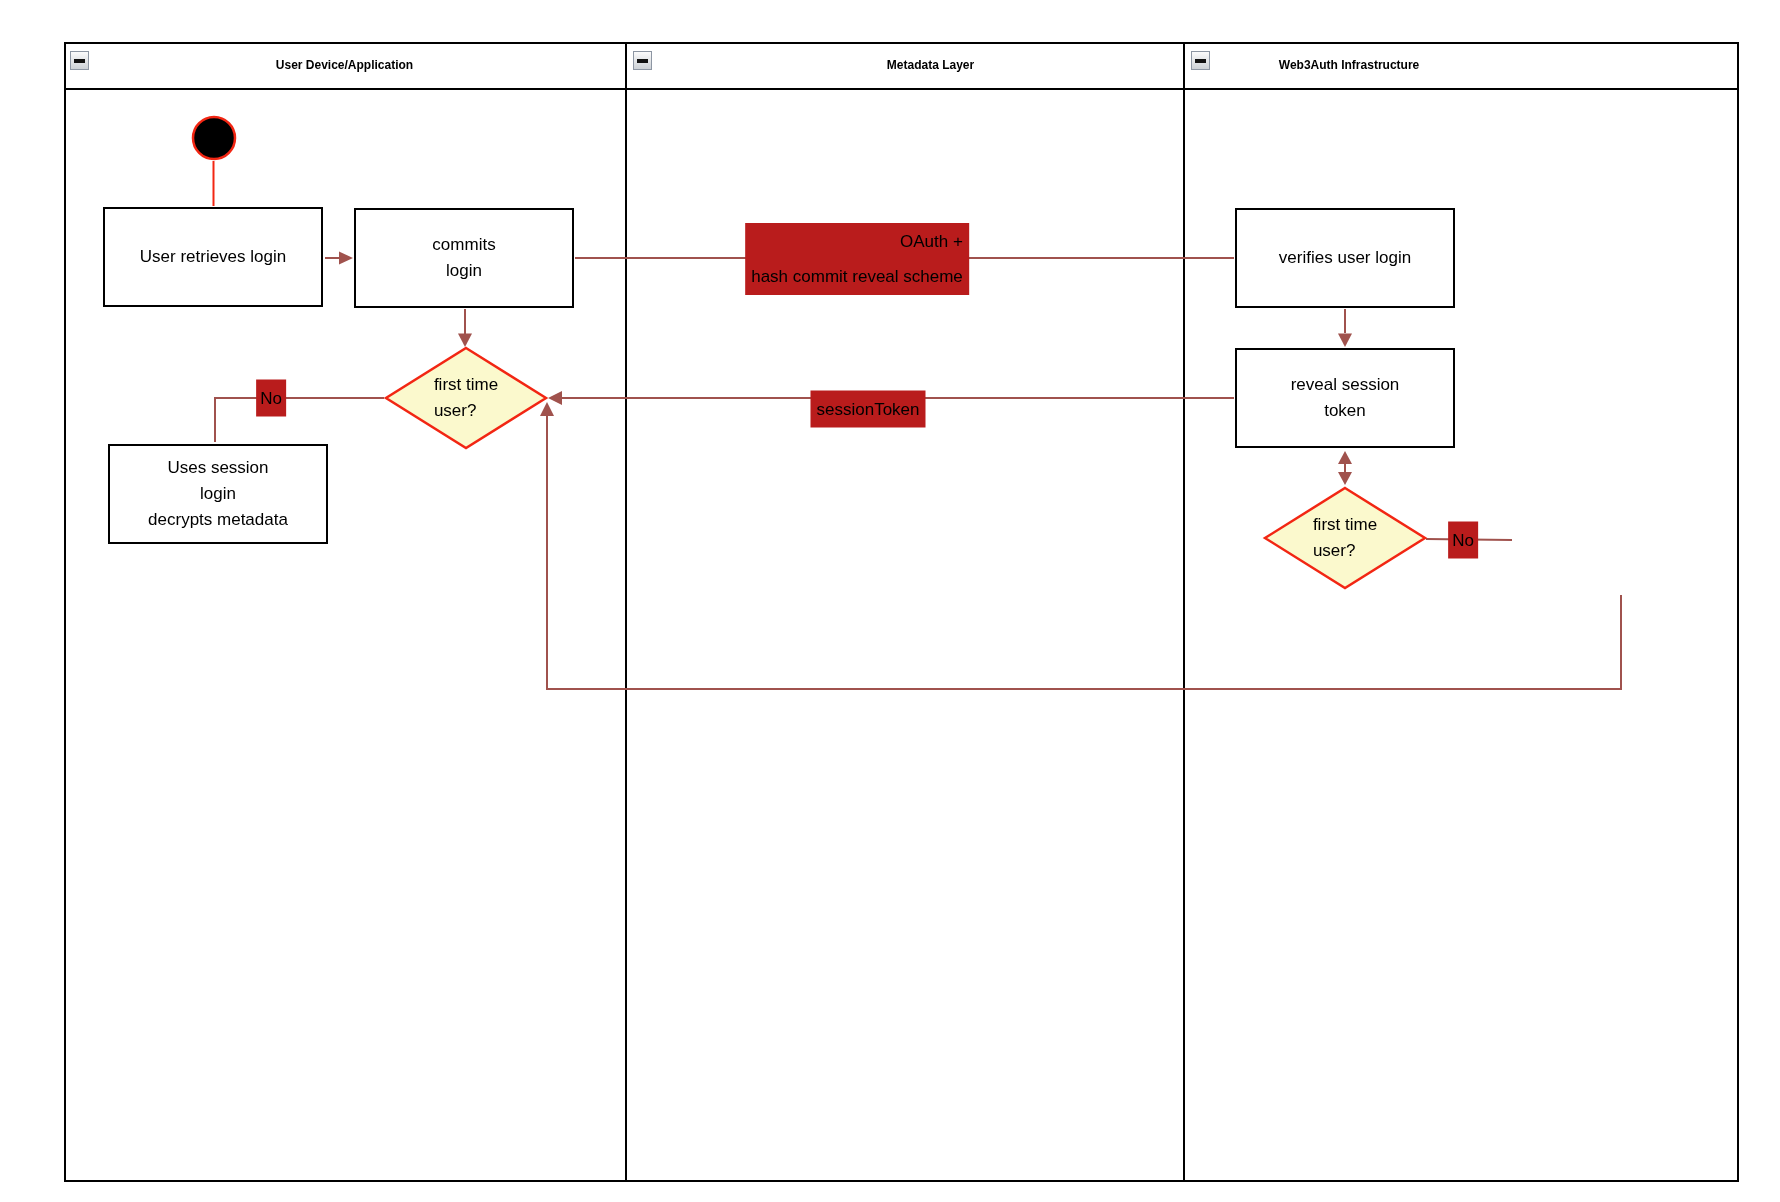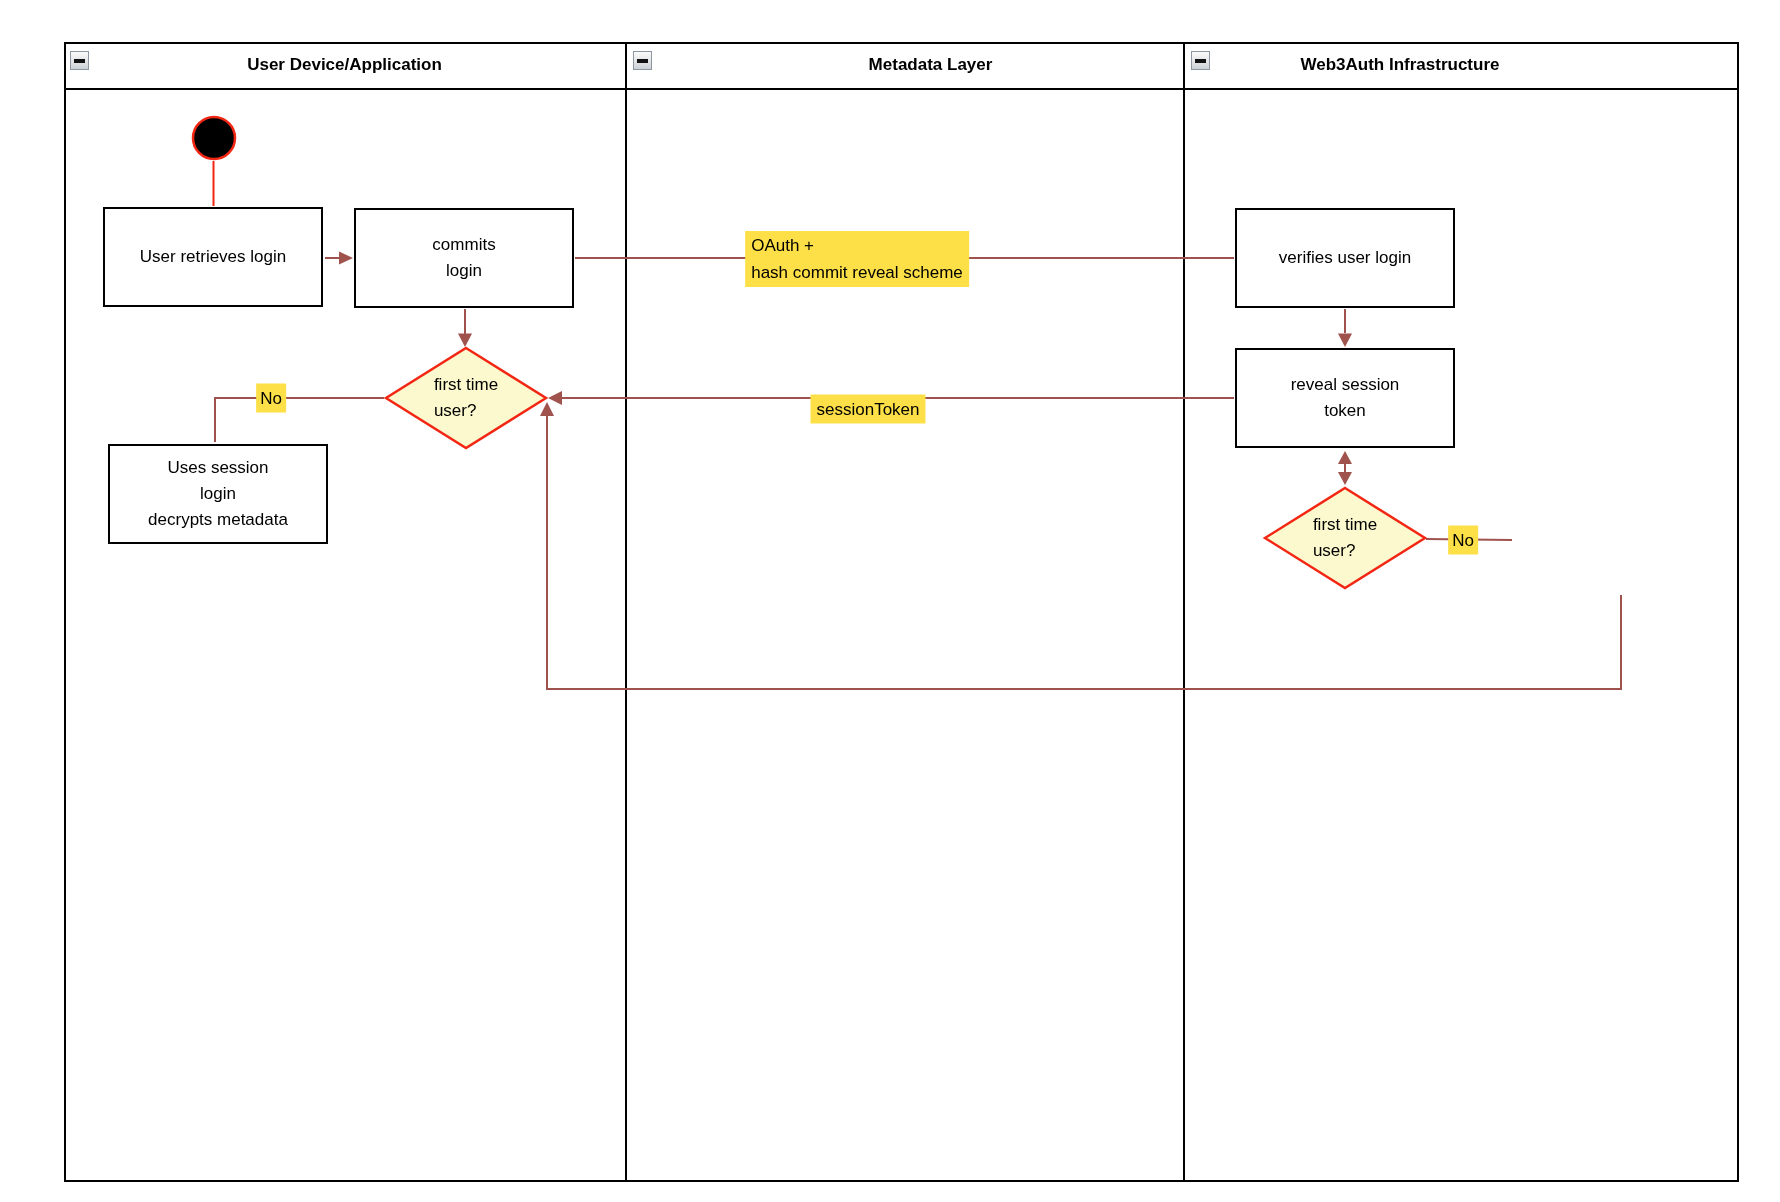--- a/index.html
+++ b/index.html
@@ -17,56 +17,56 @@
   }
   .stage{position:absolute;inset:0}
   
   .frame{position:absolute;left:64px;top:42px;width:1675px;height:1140px;
          border:2px solid var(--frame);z-index:1;background:transparent}
   .header-strip{position:absolute;left:64px;top:42px;width:1675px;height:48px;
          border-bottom:2px solid var(--frame);z-index:1}
   .lane-divider{position:absolute;top:42px;height:1140px;width:0;
          border-left:2px solid var(--frame);z-index:1}
   .lane-title{position:absolute;top:42px;height:46px;display:flex;align-items:center;
-         justify-content:center;font-size:17px;font-weight:bold;z-index:3}
+         justify-content:center;font-size:12px;font-weight:bold;z-index:3}
   .collapse-btn{position:absolute;width:19px;height:19px;z-index:3;
          border:1px solid #8D96A3;background:linear-gradient(#fbfbfb,#cdd1d6);
          display:flex;align-items:center;justify-content:center;cursor:pointer}
   .collapse-btn .bar{width:11px;height:4px;background:#111}
   
   svg.edges{position:absolute;left:0;top:0;z-index:2}
   .edge{stroke:var(--connector);stroke-width:2;fill:none}
   .edge-head{fill:var(--connector);stroke:none}
   .hl{stroke:var(--highlight)}
   .decision{fill:var(--decision-fill);stroke:var(--decision-border);stroke-width:2.5}
   .startnode{fill:#000;stroke:var(--highlight);stroke-width:2.5}
   
   .node{position:absolute;width:220px;height:100px;border:2px solid #000;background:#fff;
         display:flex;align-items:center;justify-content:center;text-align:center;
         font-size:17px;line-height:26px;z-index:3}
   .pre{white-space:pre-line}
   .diamond-label{position:absolute;transform:translate(-50%,-50%);text-align:left;
         font-size:17px;line-height:26px;z-index:3;white-space:pre-line}
-  .edge-label{position:absolute;transform:translate(-50%,-50%);text-align:left;
-        font-size:17px;line-height:27px;background:#fde047;padding:1px 6px;z-index:3;
+  .edge-label{position:absolute;transform:translate(-50%,-50%);text-align:right;
+        font-size:17px;line-height:35px;background:#b91c1c;padding:1px 6px;z-index:3;
         white-space:pre-line}
 </style>
 </head>
 <body>
 
 <div class="stage">
 
   <div class="frame"></div>
   <div class="header-strip"></div>
   <div class="lane-divider" style="left:625px"></div>
   <div class="lane-divider" style="left:1183px"></div>
 
   <div class="lane-title" style="left:64px;width:561px">User Device/Application</div>
   <div class="lane-title" style="left:625px;width:611px">Metadata Layer</div>
-  <div class="lane-title" style="left:1174px;width:452px">Web3Auth Infrastructure</div>
+  <div class="lane-title" style="left:1123px;width:452px">Web3Auth Infrastructure</div>
 
   <div class="collapse-btn" style="left:70px;top:51px">
     <span class="bar"></span>
     </div>
   <div class="collapse-btn" style="left:633px;top:51px">
     <span class="bar"></span>
     </div>
   <div class="collapse-btn" style="left:1191px;top:51px">
     <span class="bar"></span>
     </div>

